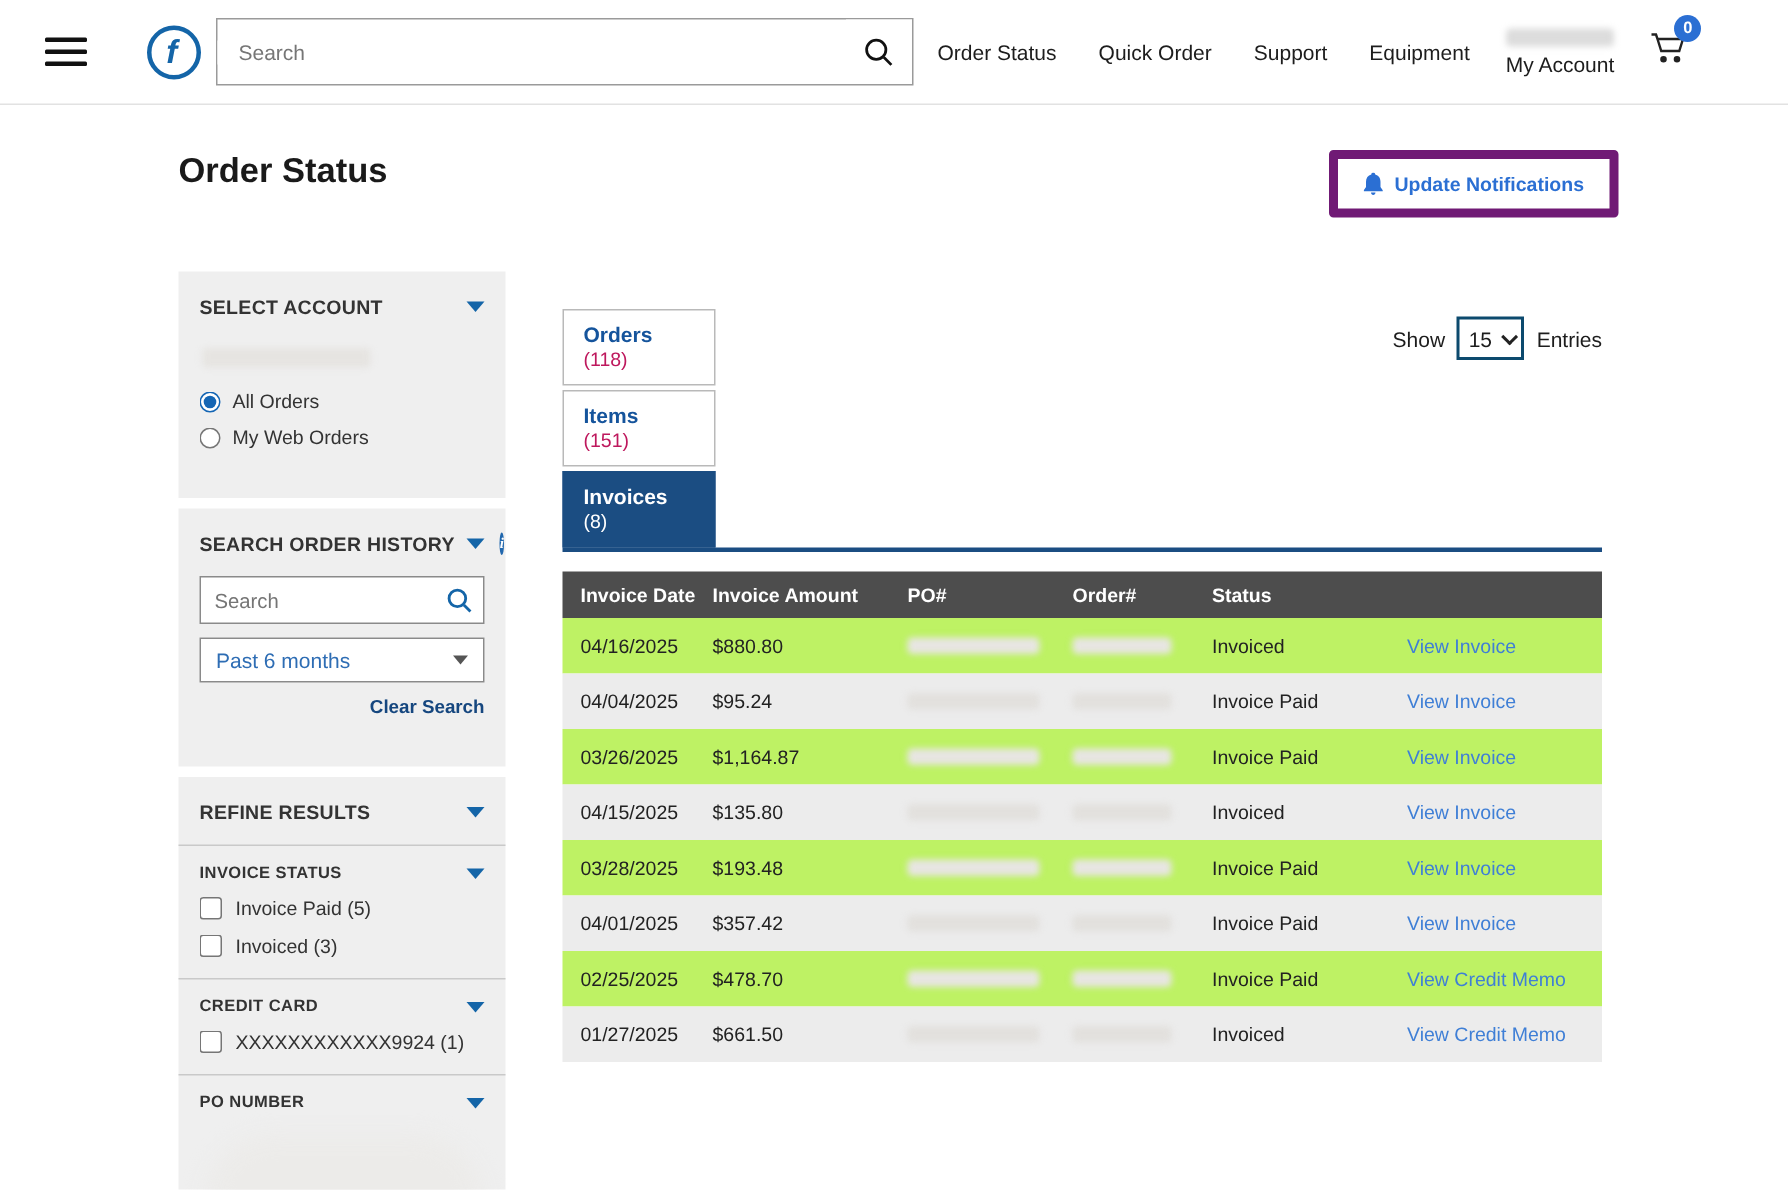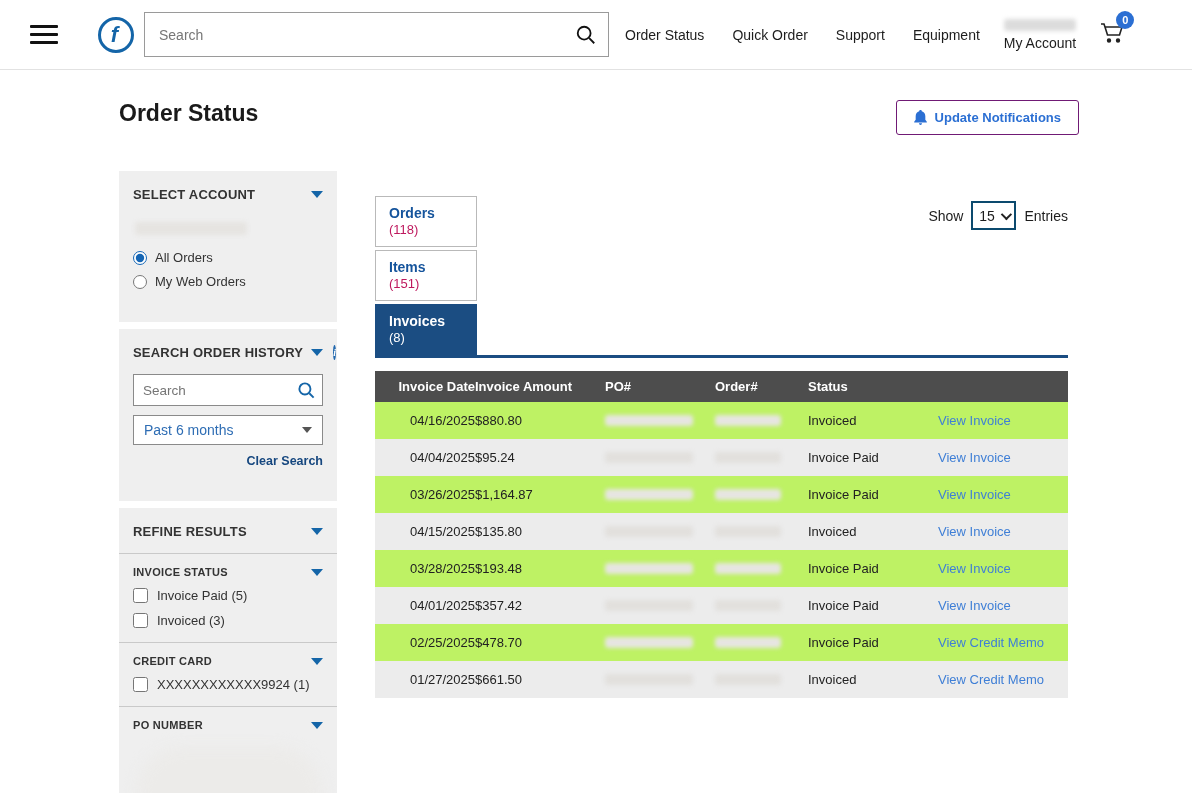--- a/index.html
+++ b/index.html
@@ -37,21 +37,21 @@
   .cart { position:relative; margin-left:22px; cursor:pointer; }
   .cart .badge { position:absolute; top:-9px; right:-8px; min-width:18px; height:18px;
     background:#2b6fd3; color:#fff; font-size:11px; font-weight:bold; border-radius:50%;
     display:flex; align-items:center; justify-content:center; }
 
   
   .title-row { display:flex; justify-content:space-between; align-items:flex-start;
     margin:30px 113px 0 119px; }
   .page-title { font-size:23px; font-weight:bold; color:#1a1a1a; }
   .notif-btn { display:flex; align-items:center; gap:8px; background:#fff;
-    border:1px solid #701a75; border-radius:3px; padding:9px 17px; cursor:pointer;
+    border:6px solid #701a75; border-radius:3px; padding:9px 17px; cursor:pointer;
     color:#2b6fd3; font-weight:bold; font-size:13px; font-family:"Liberation Sans",sans-serif; }
 
   
   .content { display:flex; margin:36px 0 0 119px; align-items:flex-start; }
   .sidebar { width:218px; flex:0 0 218px; }
   .side-block { background:#efefef; padding:16px 14px 33px 14px; }
   .side-gap { height:7px; }
   .sec-head { display:flex; align-items:center; justify-content:space-between; cursor:pointer; }
   .sec-title { font-size:13px; font-weight:bold; color:#333; letter-spacing:0.2px; }
   .sub-title { font-size:11px; font-weight:bold; color:#333; letter-spacing:0.3px; }
@@ -106,21 +106,21 @@
   .entries-select .vchev { width:8px; height:8px; border-right:2px solid #222;
     border-bottom:2px solid #222; transform:rotate(45deg) translateY(-2px); }
 
   
   .inv-table { margin-top:13px; width:100%; }
   .t-head { display:flex; background:#4d4d4d; color:#fff; font-weight:bold; font-size:13px;
     height:31px; align-items:center; }
   .t-row { display:flex; align-items:center; min-height:37px; font-size:13px; color:#222;
     background:#bef264; }
   .t-row.alt { background:#ececec; }
-  .c-date { width:100px; padding-left:12px;text-align:right; }
+  .c-date { width:100px; padding-left:12px; }
   .c-amount { width:130px; }
   .c-po { width:110px; }
   .c-order { width:93px; }
   .c-status { width:130px; }
   .c-link { flex:1; }
   .redact { height:11px; border-radius:3px; background:#e7e5e2; filter:blur(2px); }
   .t-row.alt .redact { background:#e2e0dd; }
   .redact.po { width:88px; }
   .redact.ord { width:66px; }
   .view-link { color:#3f7fd6; text-decoration:none; cursor:pointer; font-size:13px; }

